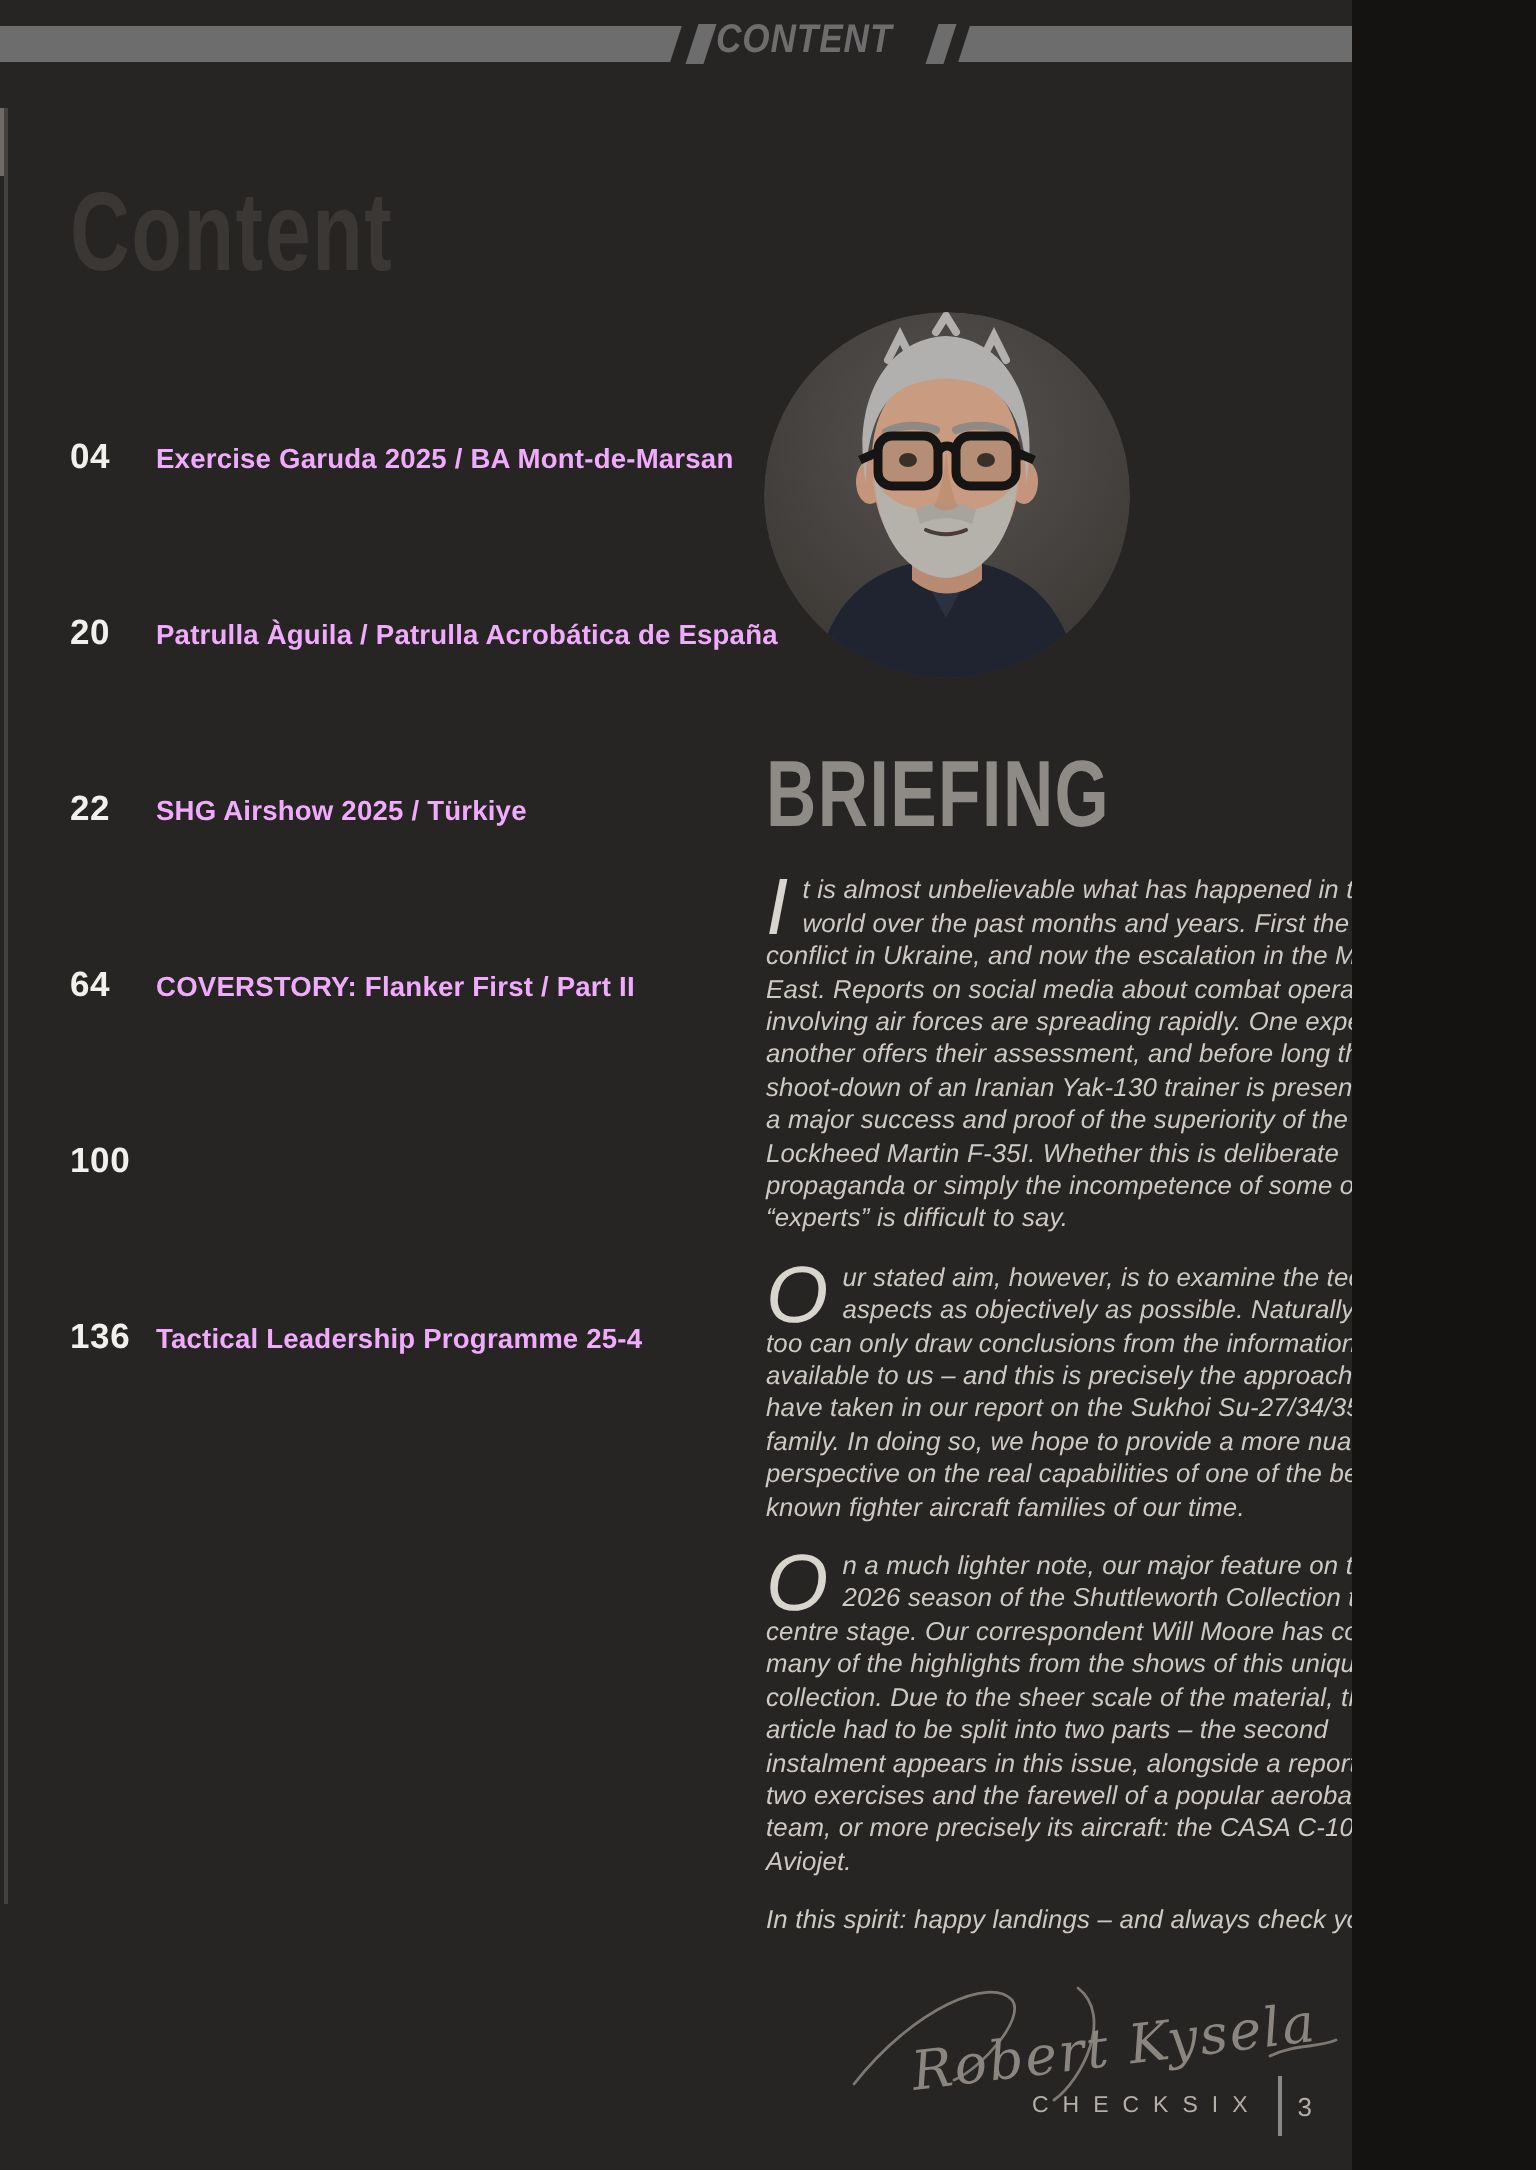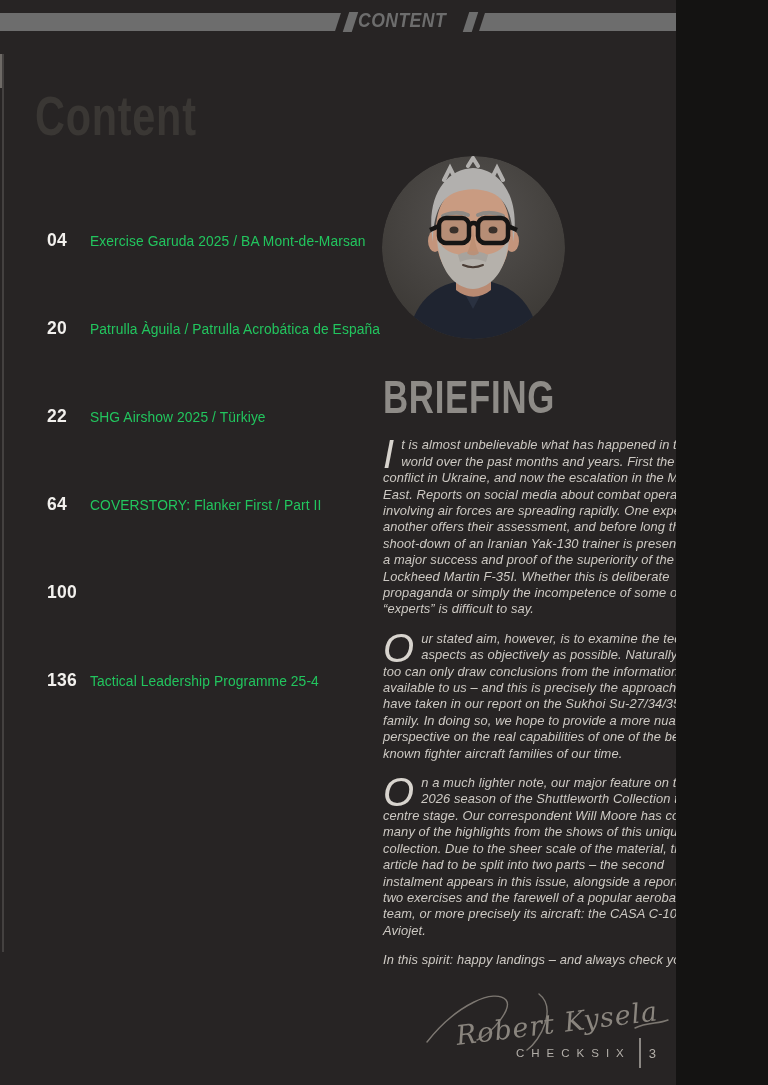--- a/index.html
+++ b/index.html
@@ -23,24 +23,24 @@
   
   .side-notch { position:absolute; left:0; top:54px; width:3px; height:34px; background:#6e6a66; }
   .side-line { position:absolute; left:2px; top:54px; width:2px; height:898px; background:#444140; }
 
   
   .toc-title {
     position:absolute; left:35px; top:88px; margin:0; font-size:56px; line-height:1;
     font-weight:700; color:#3a3734; transform:scaleX(0.74); transform-origin:left top;
     letter-spacing:1px; white-space:nowrap;
   }
-  .toc-list { position:absolute; left:35px; top:210px; list-style:none; margin:12px; padding:0; }
+  .toc-list { position:absolute; left:35px; top:210px; list-style:none; margin:0; padding:0; }
   .toc-entry { display:flex; align-items:baseline; padding-top:8px; height:80px; }
   .toc-page { flex:none; width:43px; font-size:17.5px; font-weight:700; color:#f2f0ed; letter-spacing:0.3px; }
-  .toc-entry-title { font-size:13.8px; color:#22c55e; white-space:nowrap; letter-spacing:0.1px; }
+  .toc-entry-title { font-size:13.8px; color:#f0abfc; white-space:nowrap; letter-spacing:0.1px;font-weight:bold; }
 
   
   .portrait { position:absolute; left:382px; top:156px; width:183px; height:183px; border-radius:50%; overflow:hidden; }
   .portrait svg { display:block; }
 
   
   .briefing { position:absolute; left:383px; top:372px; width:337px; }
   .briefing-heading {
     margin:0 0 16px 0; font-size:47px; line-height:1.05; font-weight:700; color:#8e8b87;
     transform:scaleX(0.74); transform-origin:left top; letter-spacing:1px; white-space:nowrap;

